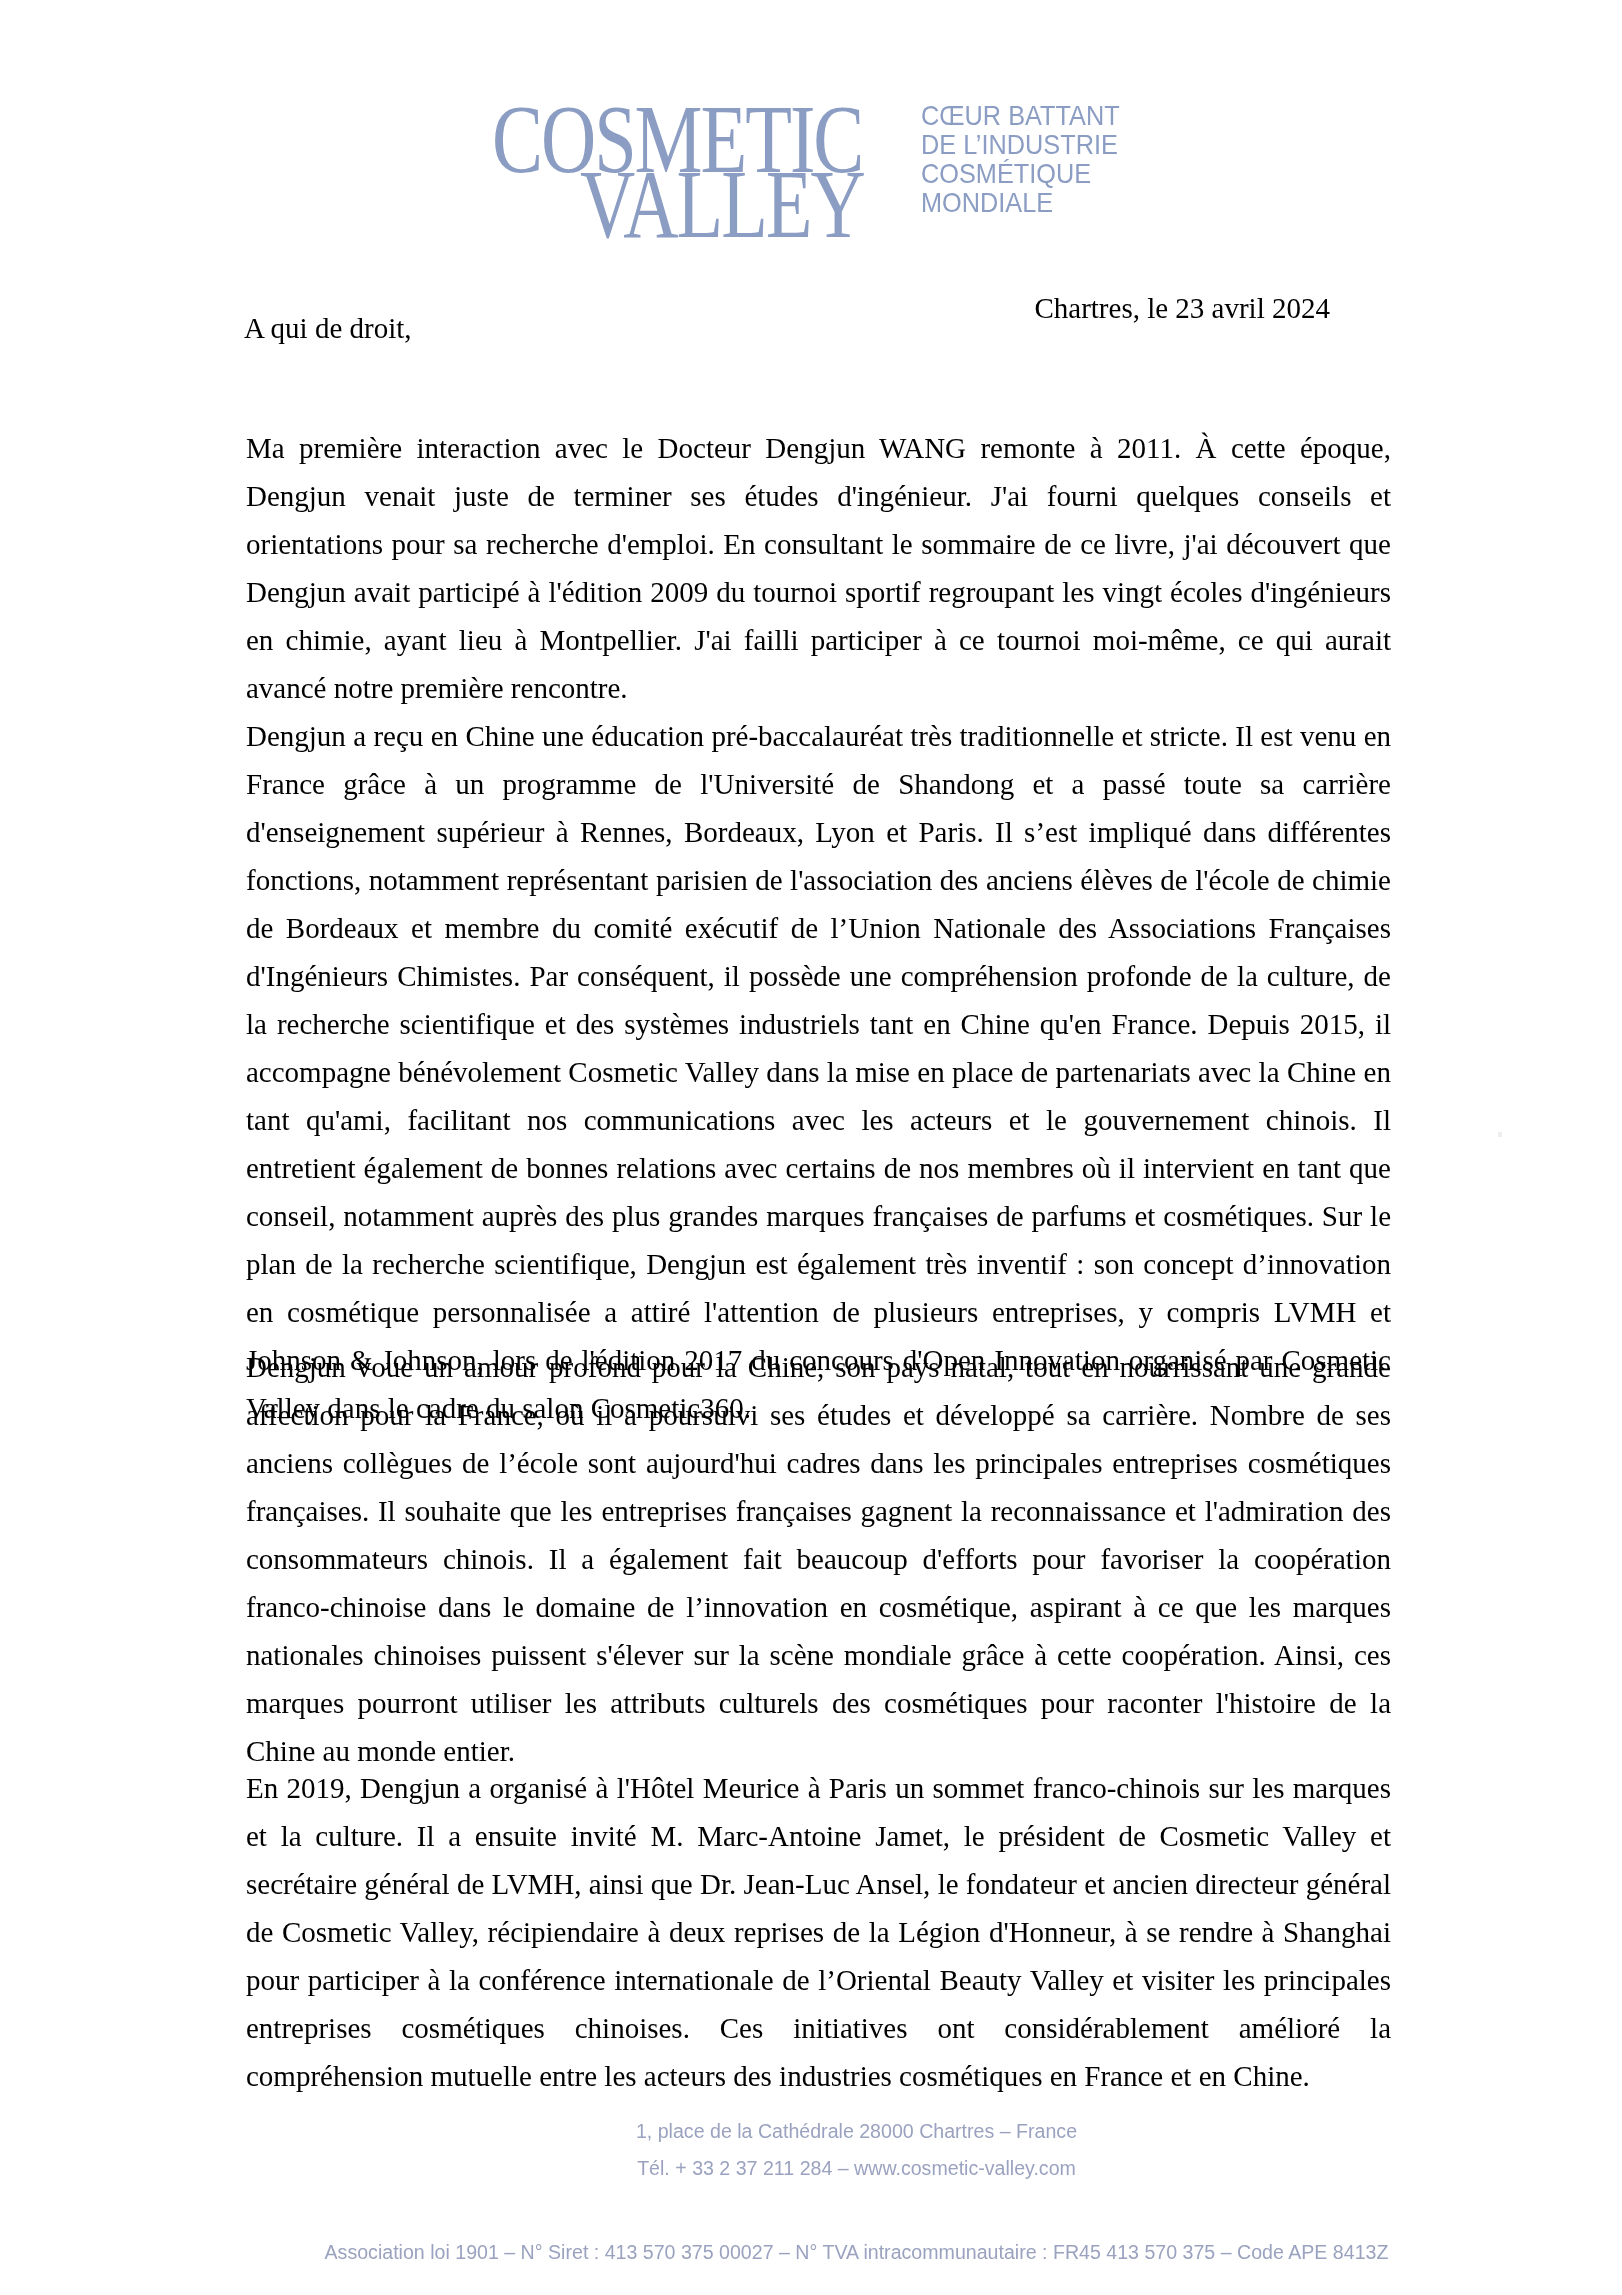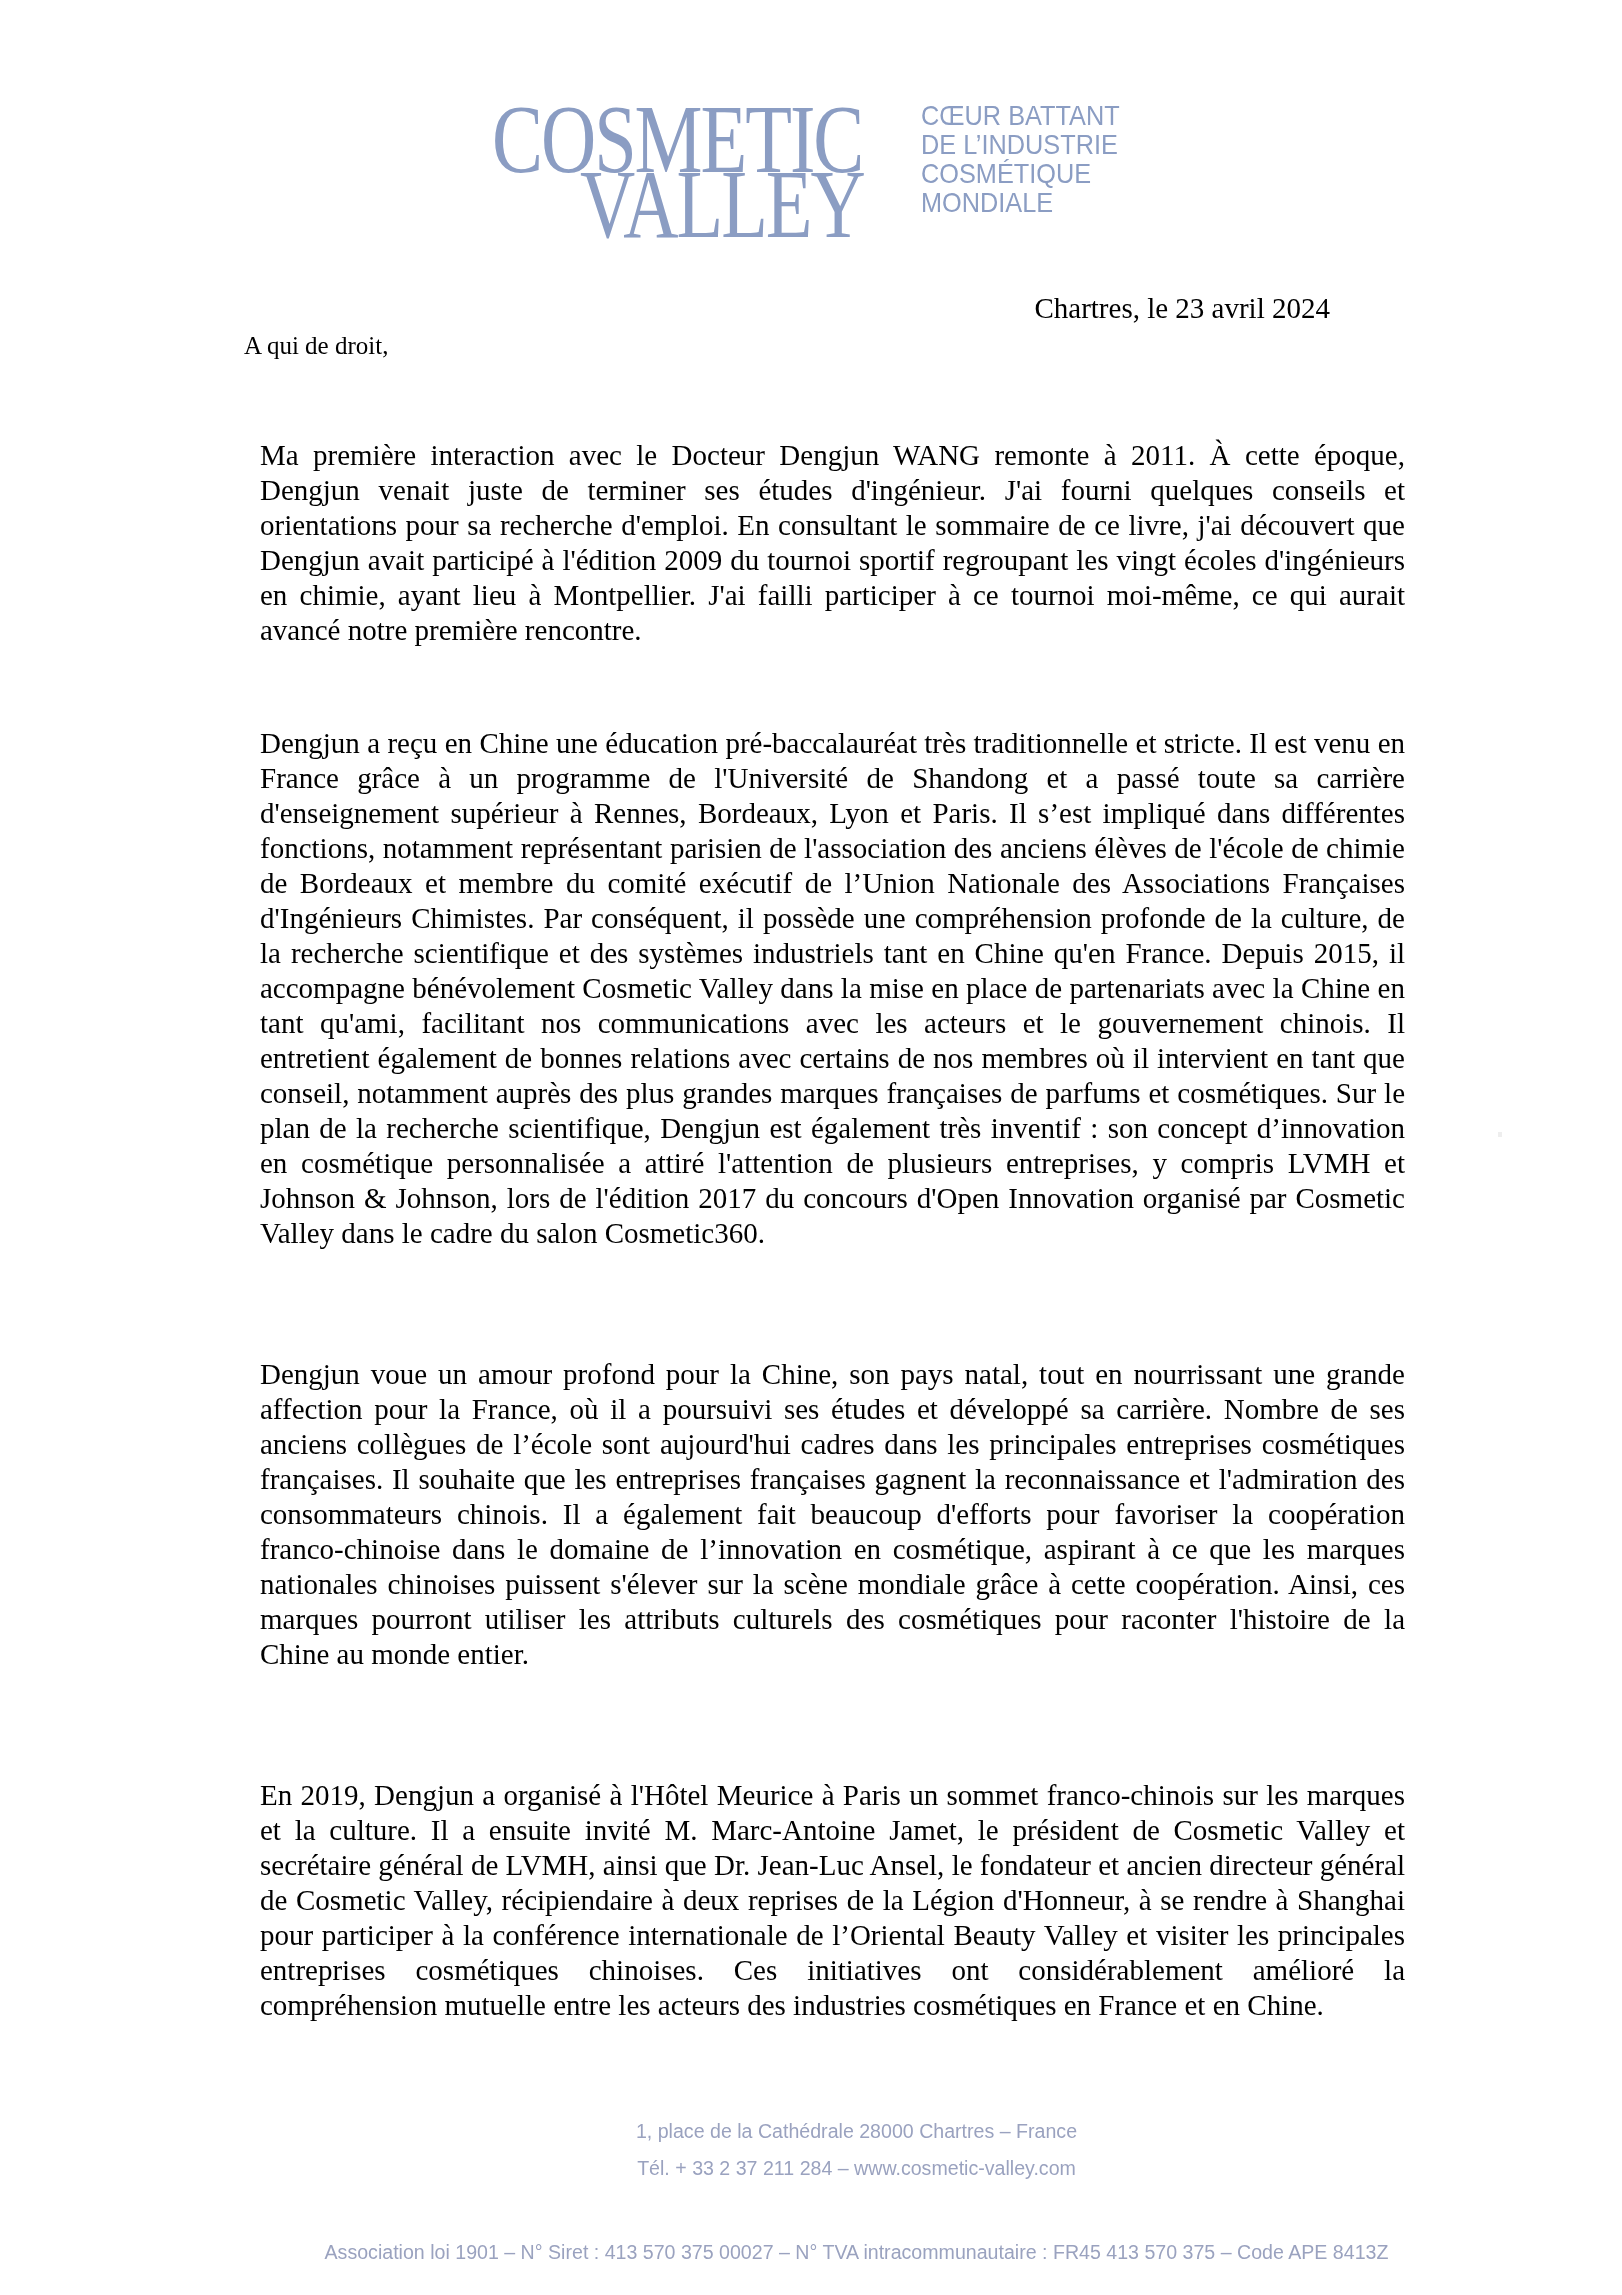--- a/index.html
+++ b/index.html
@@ -12,23 +12,23 @@
                font-weight: normal; line-height: 1; white-space: nowrap; transform-origin: left top; }
   .logo-cosmetic { left: 0; top: 0; font-size: 98px; letter-spacing: -2.6px; transform: scaleX(0.78); }
   .logo-valley { left: 88px; top: 65px; font-size: 98px; letter-spacing: -2.6px; transform: scaleX(0.78); }
   .tagline { position: absolute; left: 921px; top: 101px; font-family: "Liberation Sans", "DejaVu Sans", sans-serif;
              color: #8b9dc3; font-size: 27.5px; line-height: 29px; transform: scaleX(0.92); transform-origin: left top; }
   .tagline div { white-space: nowrap; }
 
   
   .serif { font-family: Liberation Serif, serif; color: #000000; }
   .date { position: absolute; right: 293px; top: 292px; font-size: 29px; }
-  .salutation { position: absolute; left: 244px; top: 332px; font-size: 25px; }
-  .body-text { position: absolute; left: 244px; width: 1145px; font-size: 29px; line-height: 35px;
-               text-align: justify; margin: 16px; }
+  .salutation { position: absolute; left: 244px; top: 312px; font-size: 29px; }
+  .body-text { position: absolute; left: 244px; width: 1145px; font-size: 29px; line-height: 48px;
+               text-align: justify; margin: 2px; }
   #p1 { top: 422px; }
   #p2 { top: 710px; }
   #p3 { top: 1341px; }
   #p4 { top: 1762px; }
 
   
   .footer { position: absolute; left: 0; width: 1623px; text-align: center;
             font-family: "Liberation Sans", "DejaVu Sans", sans-serif; color: #9aa2bf; font-size: 19.6px; padding-left: 45px; }
   .footer-1 { top: 2120px; }
   .footer-2 { top: 2157px; }

